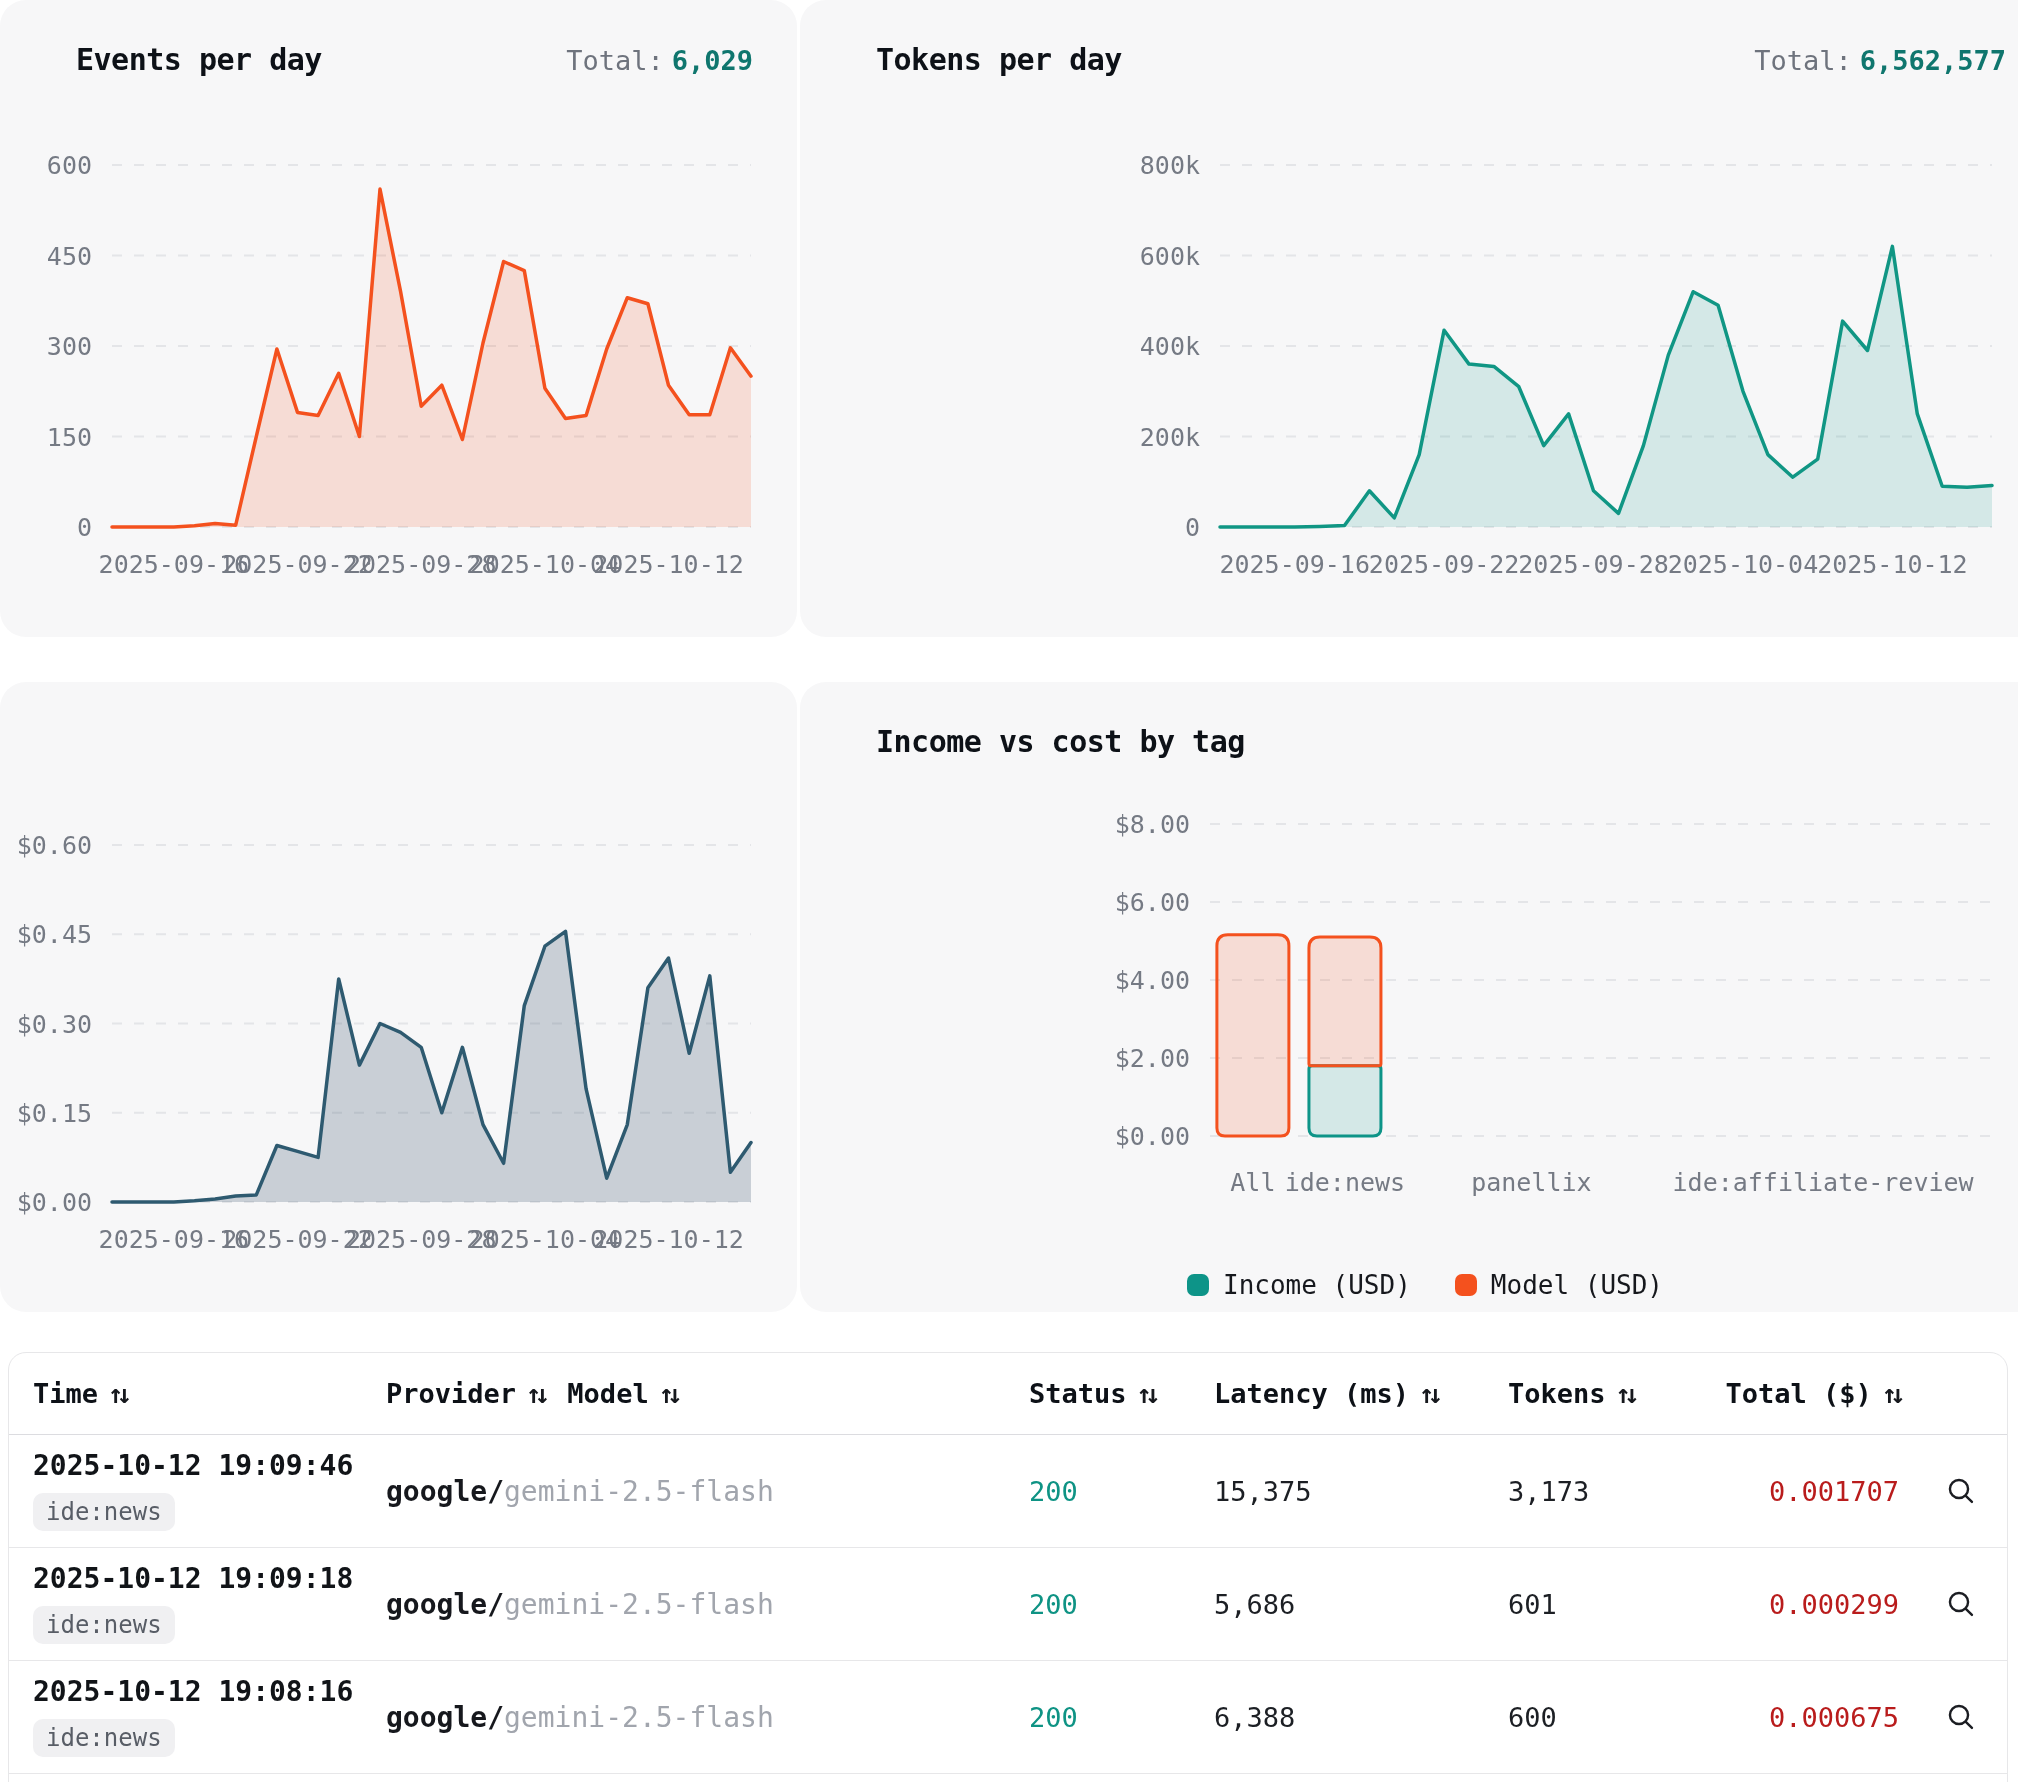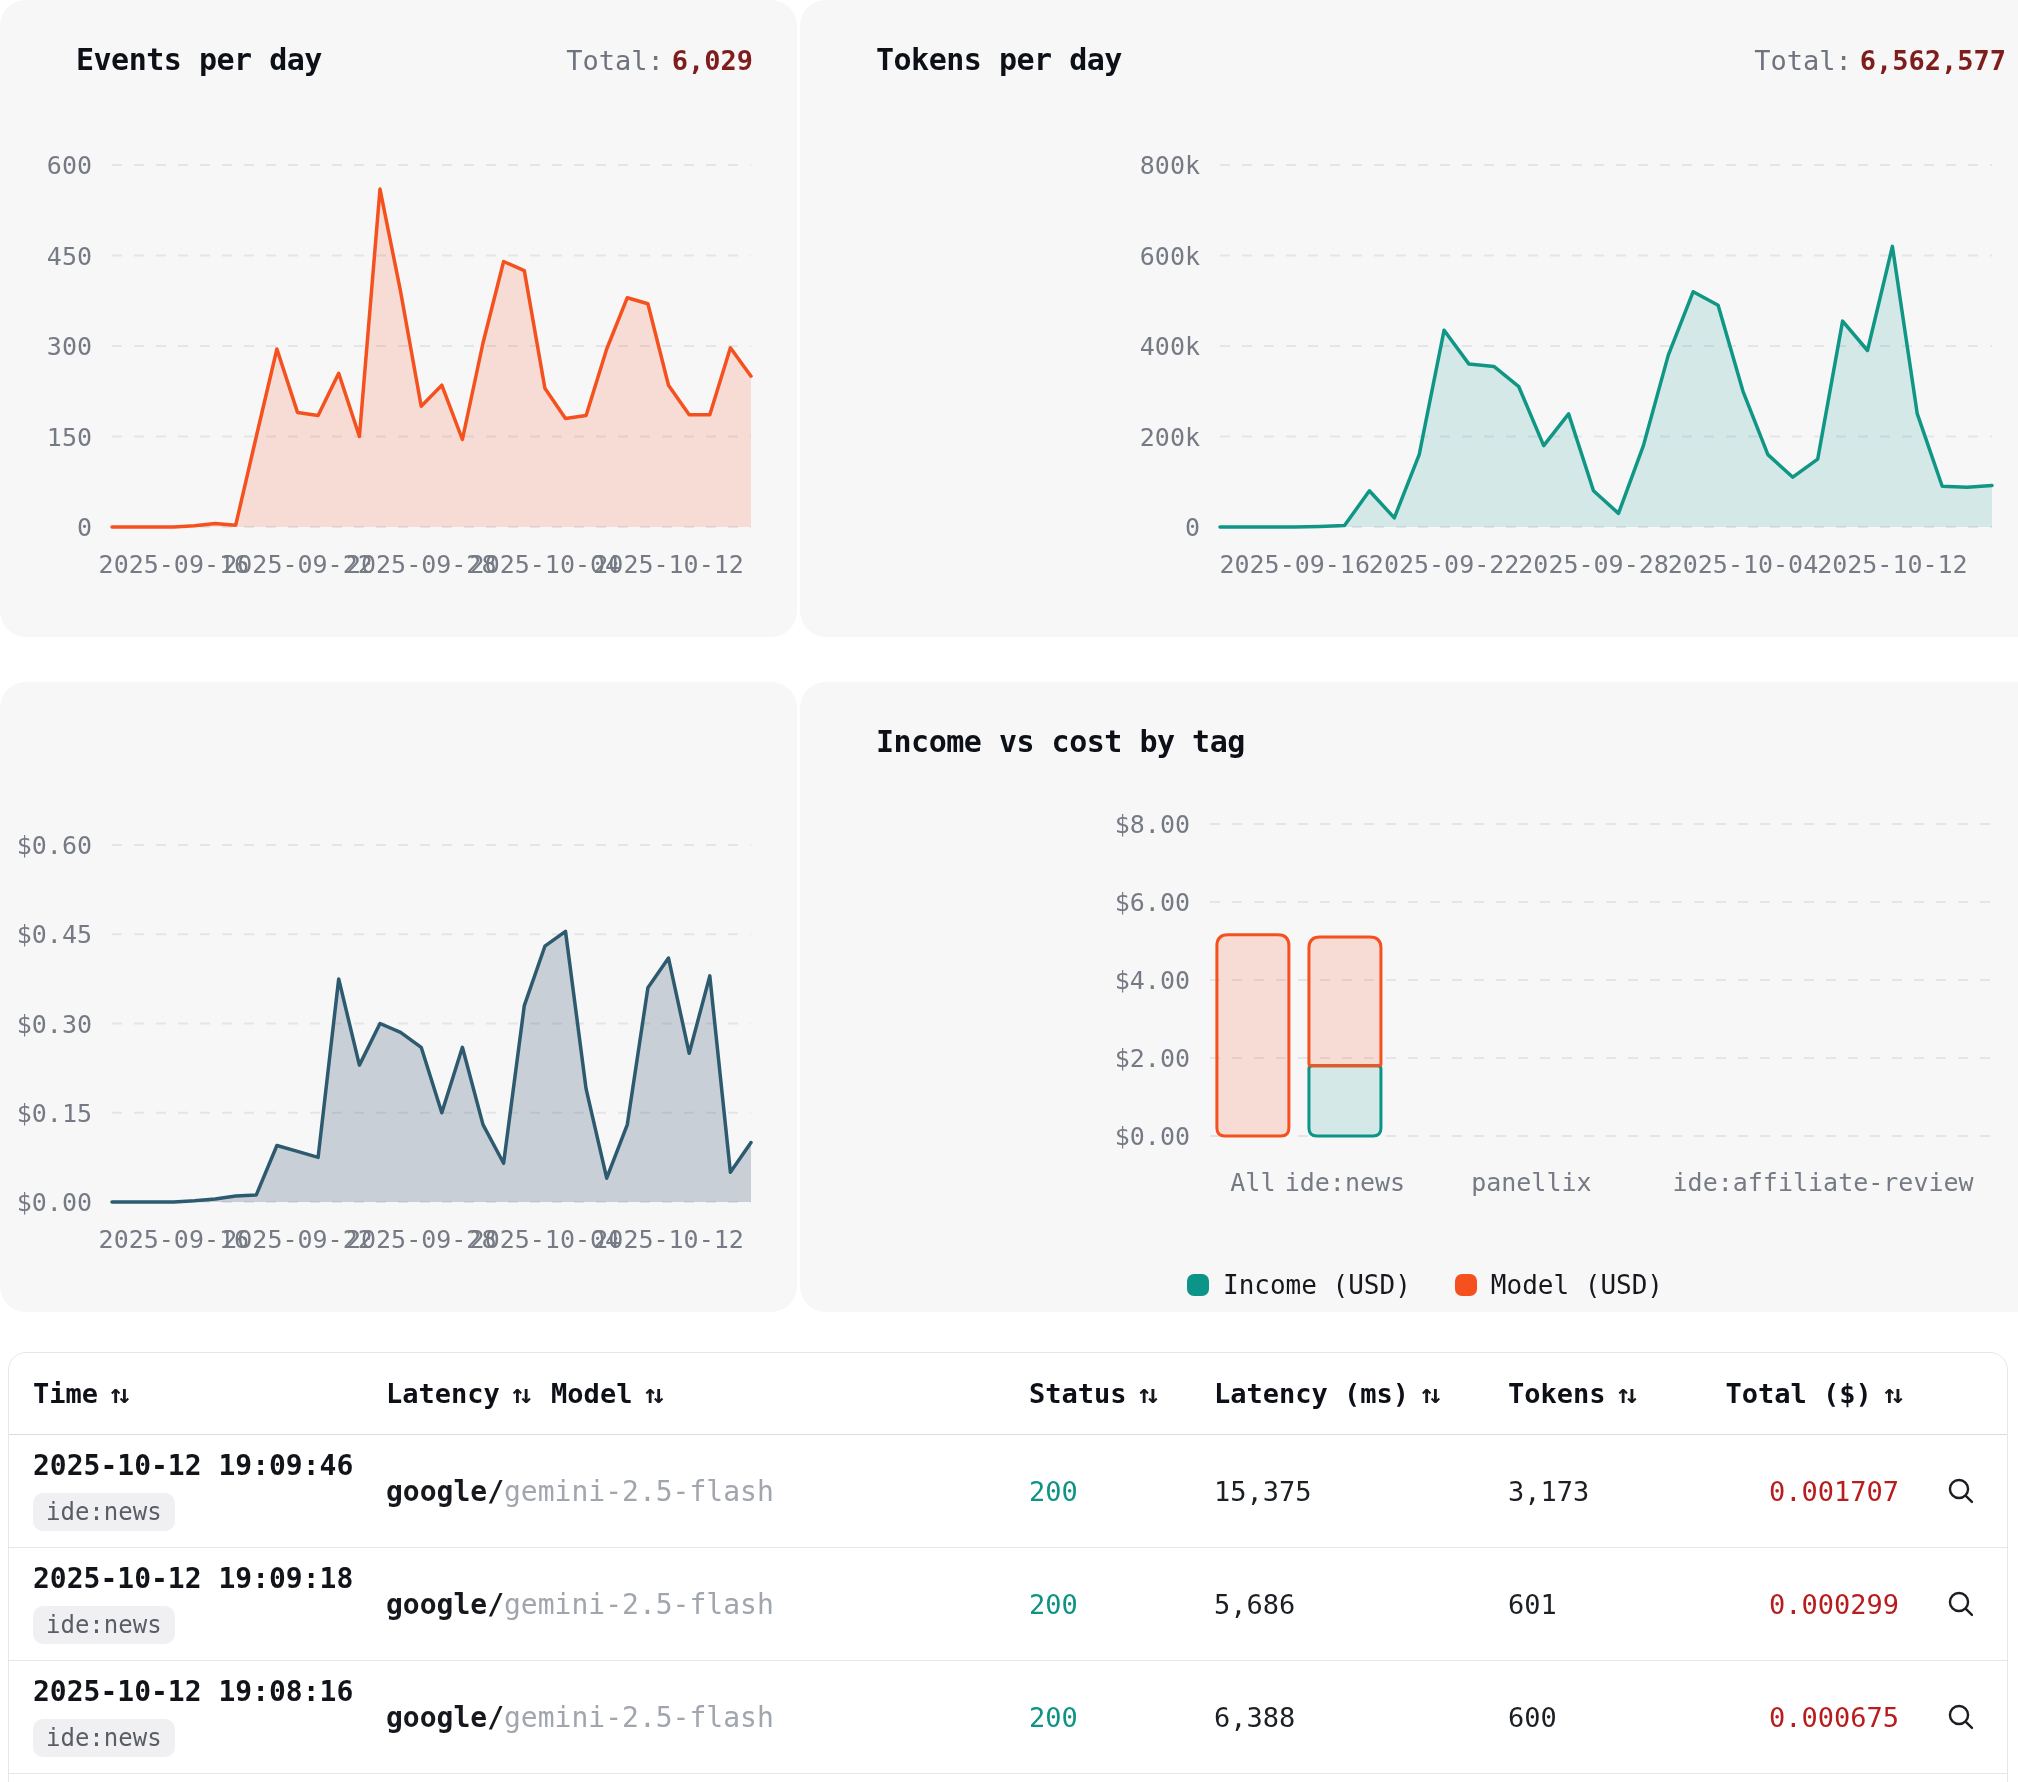--- a/index.html
+++ b/index.html
@@ -6,21 +6,21 @@
   body{width:2018px;height:1782px;position:relative;overflow:hidden;
        font-family:"DejaVu Sans Mono","Liberation Mono",monospace;color:#0d1117;}
   .panel{position:absolute;background:#f7f7f8;border-radius:26px;padding-left:32px;}
   #p-events{left:0;top:0;width:765px;height:637px;}
   #p-tokens{left:800px;top:0;width:1218px;height:637px;}
   #p-cost{left:0;top:682px;width:765px;height:630px;}
   #p-income{left:800px;top:682px;width:1218px;height:630px;}
   .panel-head{display:flex;justify-content:space-between;align-items:baseline;padding:42px 44px 0 44px;}
   .panel-title{font-size:30px;font-weight:800;letter-spacing:-0.5px;color:#0d1117;}
   .total-line{font-size:27px;color:#6e737d;}
-  .total-value{font-weight:800;color:#7f1d1d;margin-left:8px;}
+  .total-value{font-weight:800;color:#0f766e;margin-left:8px;}
   .chart-svg{position:absolute;left:0;bottom:0;display:block;}
   svg text{font-family:"DejaVu Sans Mono","Liberation Mono",monospace;fill:#757a84;font-size:25px;}
   .grid{stroke:#e4e5e8;stroke-width:2;stroke-dasharray:10 12;fill:none;}
   .legend{position:absolute;left:0;right:0;bottom:12px;display:flex;justify-content:center;gap:44px;align-items:center;}
   .legend-item{display:flex;align-items:center;gap:14px;font-size:26px;color:#16181d;}
   .legend-swatch{width:22px;height:22px;border-radius:7px;display:inline-block;}
   
   #log-card{position:absolute;left:8px;top:1352px;width:2000px;height:520px;background:#ffffff;
             border:1.5px solid #e7e7e9;border-radius:18px;overflow:hidden;box-sizing:border-box;}
   .t-row{display:grid;grid-template-columns:353px 643px 185px 294px 195px 196px 1fr;
@@ -155,21 +155,21 @@
 </section>
 
 <section id="log-card">
   <div class="t-row t-head" id="table-head">
       <div class="head-cell">
         <span>Time</span>
         <span class="sort">↑↓</span>
       </div>
       <div class="head-pair">
         <div class="head-cell">
-          <span>Latency</span>
+          <span>Provider</span>
           <span class="sort">↑↓</span>
         </div>
         <div class="head-cell">
           <span>Model</span>
           <span class="sort">↑↓</span>
         </div>
       </div>
       <div class="head-cell">
         <span>Status</span>
         <span class="sort">↑↓</span>

